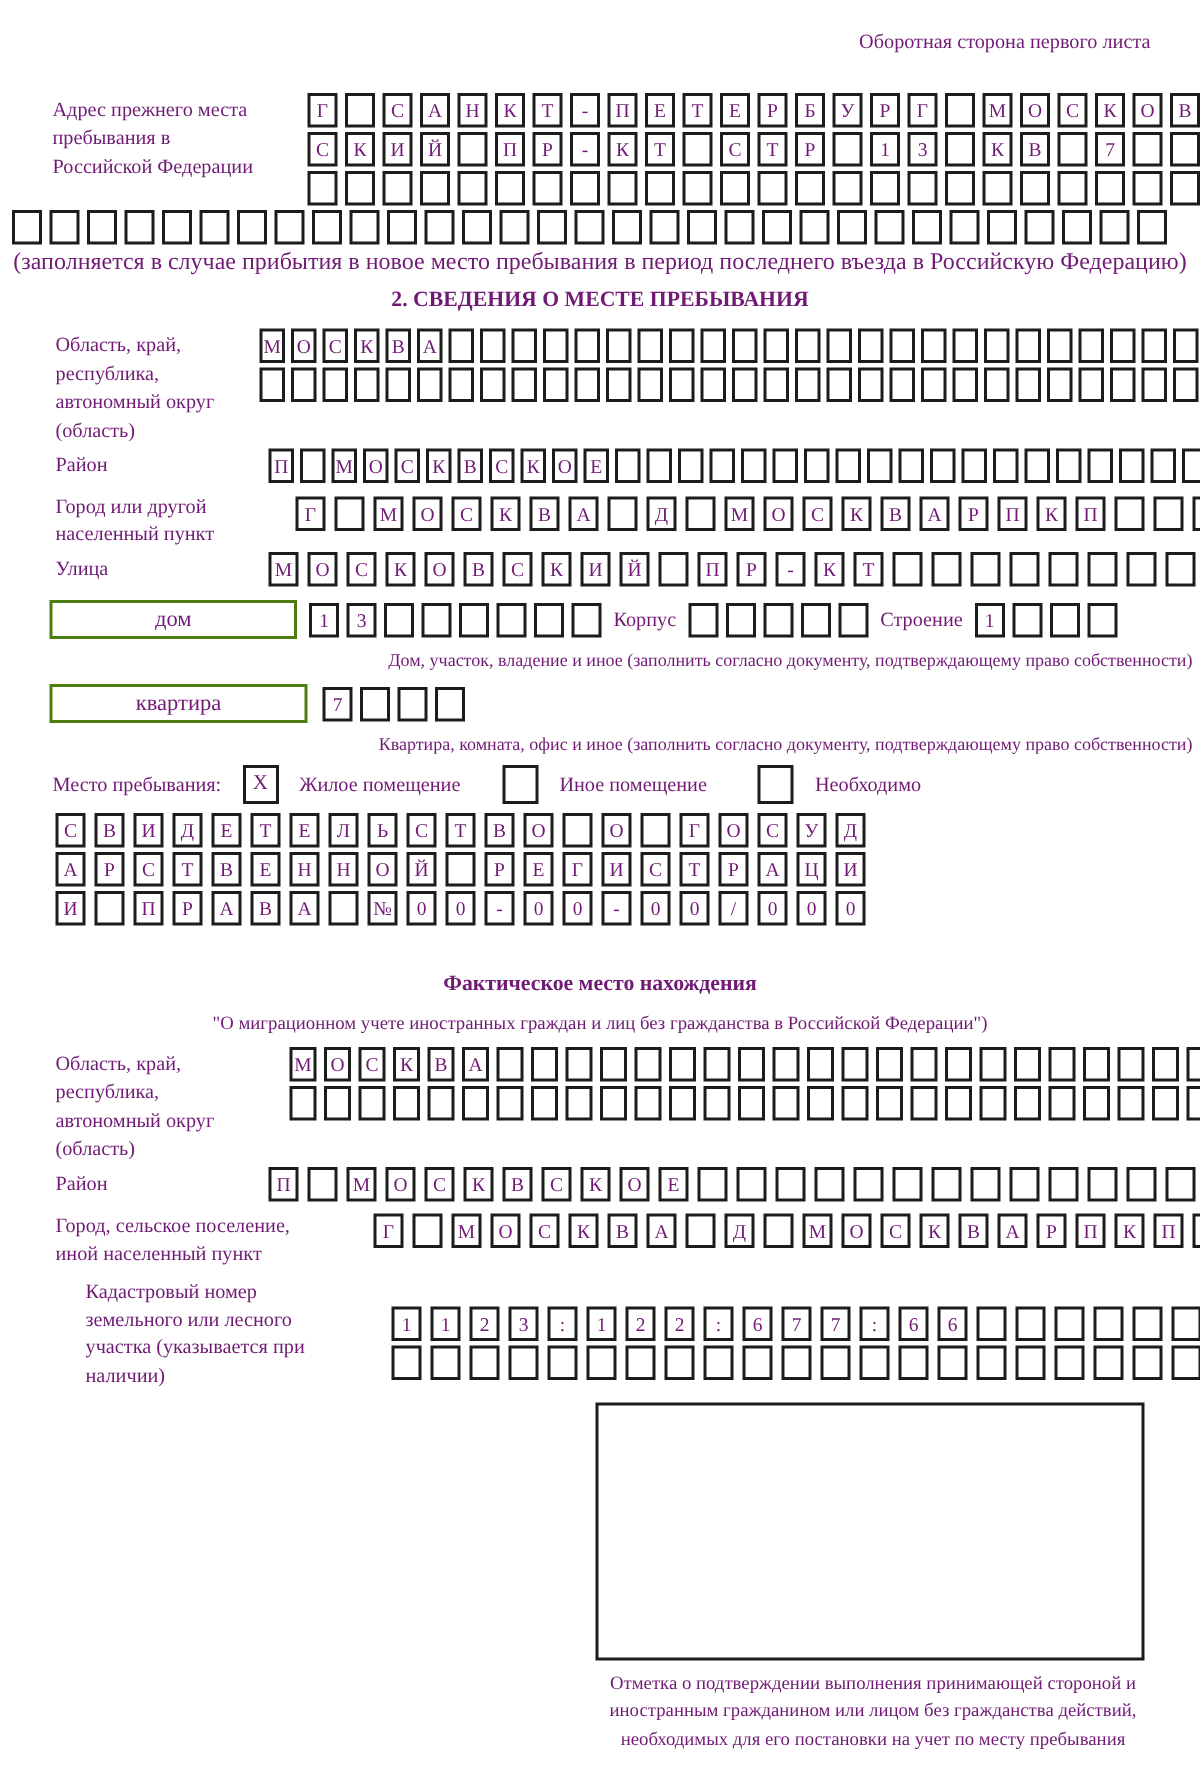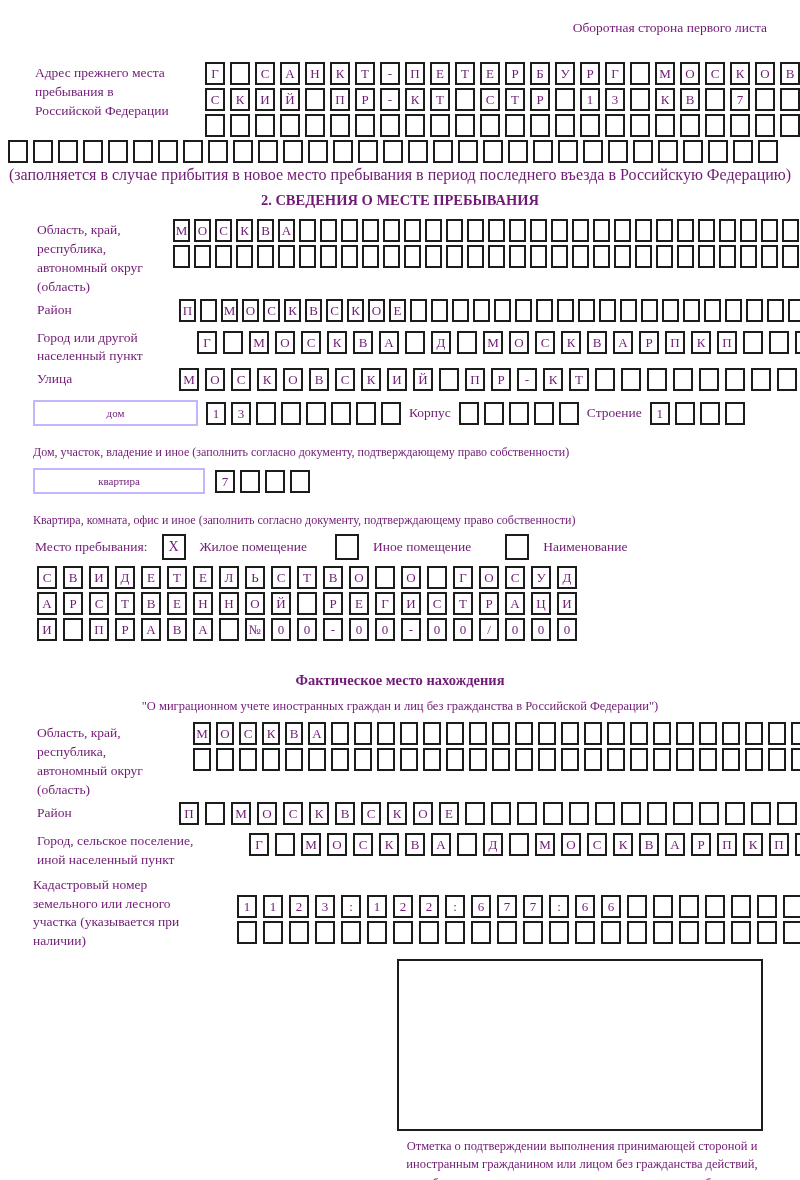--- a/index.html
+++ b/index.html
@@ -22,32 +22,32 @@
   .row.w18 .cell{width:18px}
   .field{ display:flex; align-items:flex-start;gap:24px; }
   .flabel{ font-size:13.5px; line-height:1.4; flex:0 0 auto; padding-top:2px;}
   .fcells{ flex:0 0 auto; }
   .w116{width:118px} .w140{width:141px} .w145{width:146px} .w192{width:193px}
   .caption{ font-size:16px; text-align:center; margin:2px 0 4px 0;}
   .sect-title{ font-size:14.5px; font-weight:bold; text-align:center; margin:8px 0 10px 0;}
   .prev-wrap{ margin:26px 0 0 30px; }
   .fullrow{ margin-left:3px; }
   .inline-box{
-    box-sizing:border-box; border:2px solid #c4b5fd; height:26px;
+    box-sizing:border-box; border:2px solid #4d7c0f; height:26px;
     display:flex; align-items:center; justify-content:center;
-    font-size:11px; flex:0 0 auto;
+    font-size:15px; flex:0 0 auto;
   }
   .houserow{ display:flex; align-items:center; margin:6px 0 2px 28px; }
   .houserow .lbl{ font-size:13.5px; margin:0 8px; flex:0 0 auto;}
   .stayrow{ display:flex; align-items:center; margin:6px 0 0 30px; font-size:13.5px;}
   .staybox{
     box-sizing:border-box; border:2px solid #1c1c1c; width:24px;height:26px;
     display:flex;align-items:center;justify-content:center;font-size:14px; margin:0 14px;
   }
-  .leftcap{ text-align:left; margin-left:30px; font-size:12px; margin-top:19px;}
+  .leftcap{ text-align:right; margin-left:30px; font-size:12px; margin-top:7px;}
   .midcap{ text-align:center; width:560px; margin-left:60px; font-size:12.5px; margin-top:2px;}
   .conf-box{
     box-sizing:border-box; border:2px solid #1c1c1c;
     width:366px; height:172px; margin:8px 0 6px 392px; background:#fff;
   }
   .conf-cap{ width:386px; margin-left:384px; text-align:center; font-size:12.5px; line-height:1.45;}
   .actual-cap{ text-align:center; font-size:12.5px; margin:1px 0;}
   .mt6{margin-top:6px} .mt8{margin-top:8px}
 </style>
 </head>
@@ -393,21 +393,21 @@
   </div>
   <div class="leftcap" style="margin-left:28px">Квартира, комната, офис и иное (заполнить согласно документу, подтверждающему право собственности)</div>
 
   <div class="stayrow">
     <span>Место пребывания:</span>
     <span class="staybox">X</span>
     <span>Жилое помещение</span>
     <span class="staybox" style="margin-left:28px"></span>
     <span>Иное помещение</span>
     <span class="staybox" style="margin-left:34px"></span>
-    <span>Наименование</span>
+    <span>Необходимо</span>
   </div>
 
   <div class="field mt6" style="margin-left:32px">
     <div class="fcells">
       <div class="row g6">
           <div class="cell">С</div>
           <div class="cell">В</div>
           <div class="cell">И</div>
           <div class="cell">Д</div>
           <div class="cell">Е</div>
@@ -600,21 +600,21 @@
           <div class="cell">А</div>
           <div class="cell">Р</div>
           <div class="cell">П</div>
           <div class="cell">К</div>
           <div class="cell">П</div>
           <div class="cell"></div>
         </div>
     </div>
   </div>
 
-  <div class="field" style="margin-left:28px;margin-top:4px">
+  <div class="field" style="margin-left:52px;margin-top:4px">
     <div class="flabel w192" style="max-width:180px">Кадастровый номер земельного или лесного участка (указывается при наличии)</div>
     <div class="fcells" style="padding-top:21px">
       <div class="row g6">
           <div class="cell">1</div>
           <div class="cell">1</div>
           <div class="cell">2</div>
           <div class="cell">3</div>
           <div class="cell">:</div>
           <div class="cell">1</div>
           <div class="cell">2</div>

